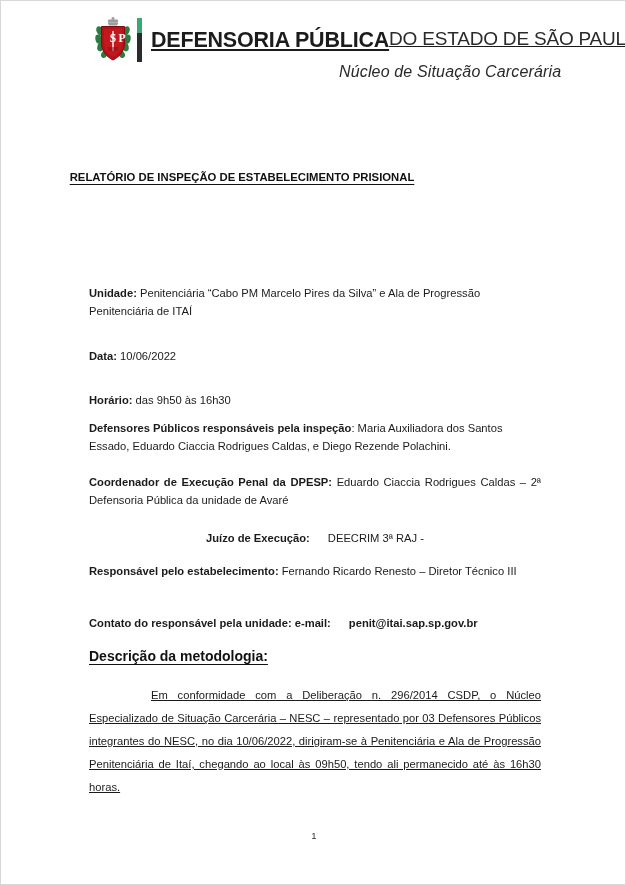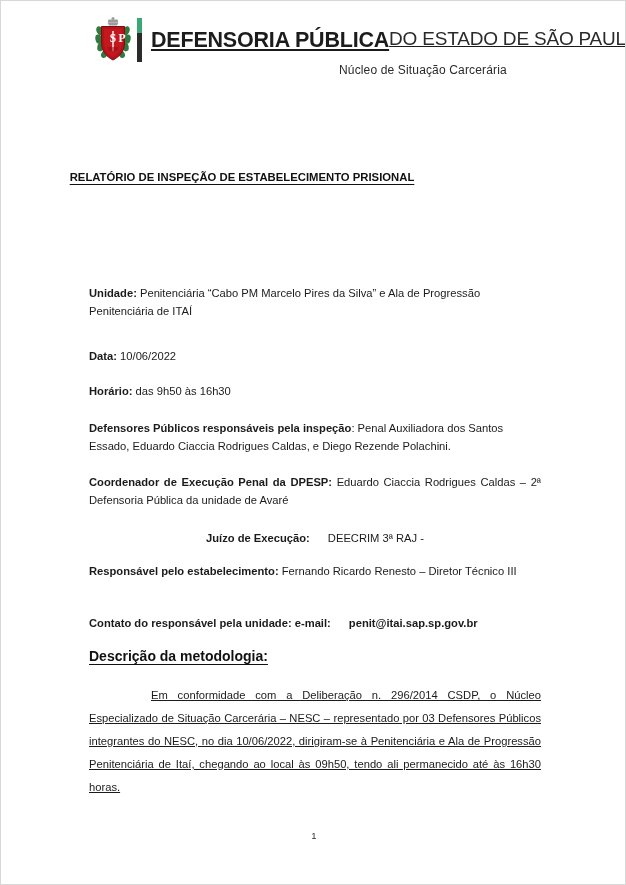--- a/index.html
+++ b/index.html
@@ -73,21 +73,22 @@
     letter-spacing: -0.2px;
     line-height: 1.08;
     color: #2a2a2a;
     white-space: nowrap;
   }
 
   .header-subtitle {
     position: absolute;
     left: 338px;
     top: 48px;
-    font-size: 12px;
+    font-size: 16px;
+    font-style: italic;
     color: #2a2a2a;
     white-space: nowrap;
     letter-spacing: 0.15px;
   }
 
   
   .content {
     position: absolute;
     left: 88px;
     top: 0;
@@ -149,21 +150,21 @@
     top: 829px;
     width: 626px;
     text-align: center;
     font-size: 9.5px;
     color: #333;
   }
 
   
   .pos-unidade      { top: 283px; }
   .pos-data         { top: 346px; }
-  .pos-horario      { top: 381px; }
+  .pos-horario      { top: 390px; }
   .pos-defensores   { top: 418px; }
   .pos-coordenador  { top: 472px; }
   .pos-juizo        { top: 528px; text-align: center; }
   .pos-responsavel  { top: 561px; }
   .pos-contato      { top: 613px; }
   .pos-metodologia  { top: 647px; }
   .pos-paragrafo    { top: 683px; text-decoration: underline; }
 
   .tabspace { display: inline-block; width: 18px; }
 </style>
@@ -234,21 +235,21 @@
 
     <div class="field pos-data">
       <b>Data:</b><span> 10/06/2022</span>
     </div>
 
     <div class="field pos-horario">
       <b>Horário:</b><span> das 9h50 às 16h30</span>
     </div>
 
     <div class="field pos-defensores">
-      <b>Defensores Públicos responsáveis pela inspeção</b><span>: Penal Auxiliadora dos Santos Essado, Eduardo Ciaccia Rodrigues Caldas, e Diego Rezende Polachini.</span>
+      <b>Defensores Públicos responsáveis pela inspeção</b><span>: Maria Auxiliadora dos Santos Essado, Eduardo Ciaccia Rodrigues Caldas, e Diego Rezende Polachini.</span>
     </div>
 
     <div class="field justified pos-coordenador">
       <b>Coordenador de Execução Penal da DPESP:</b><span> Eduardo Ciaccia Rodrigues Caldas – 2ª Defensoria Pública da unidade de Avaré</span>
     </div>
 
     <div class="field pos-juizo">
       <b>Juízo de Execução:</b><span class="tabspace"></span><span>DEECRIM 3ª RAJ -</span>
     </div>
 

